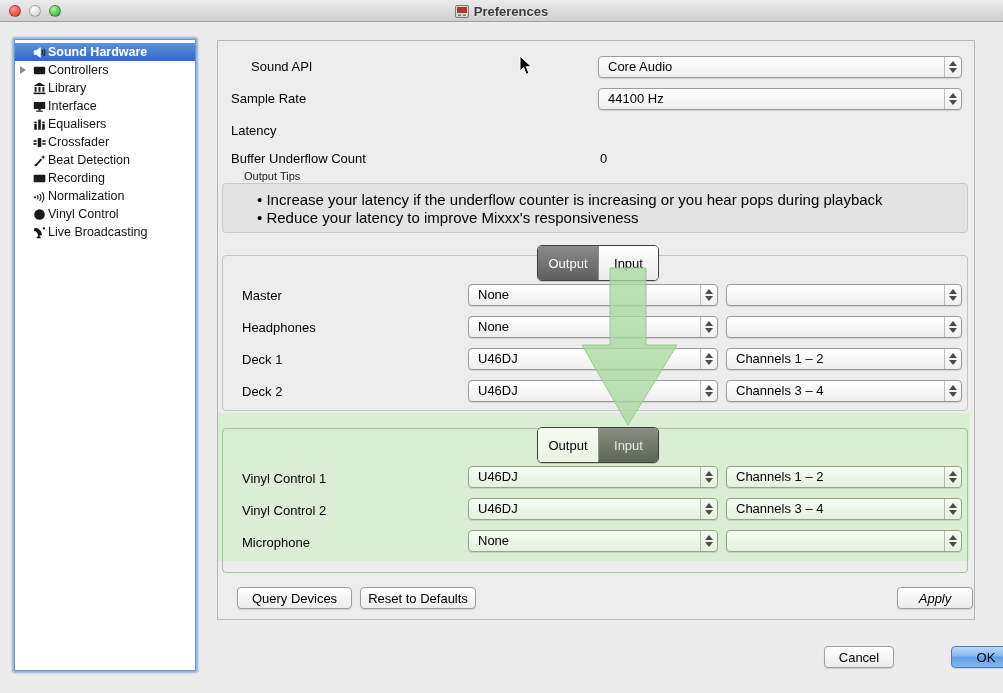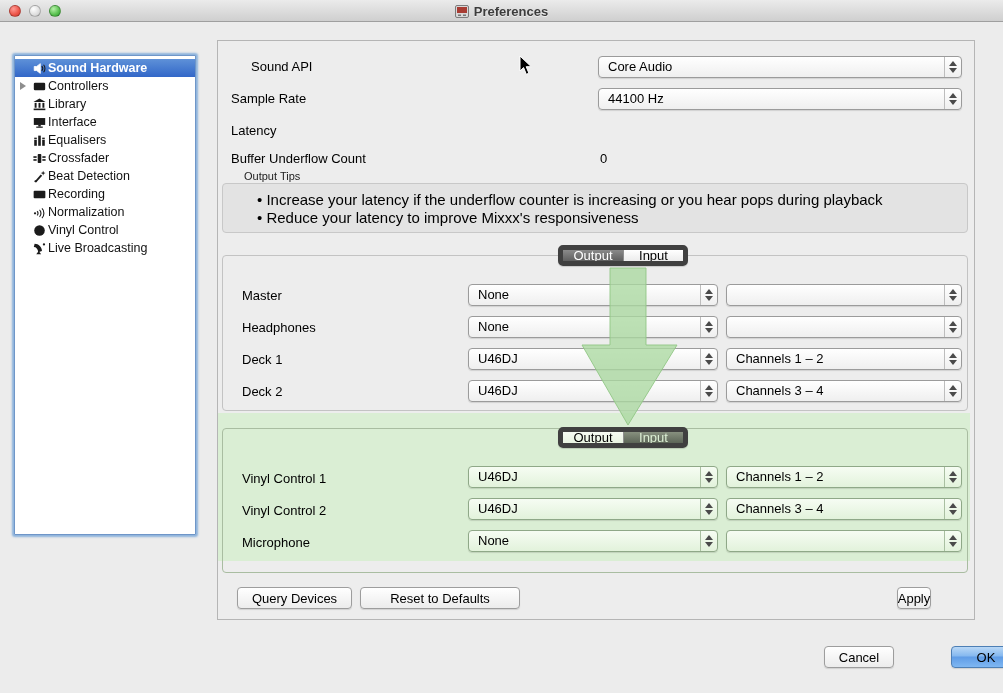--- a/index.html
+++ b/index.html
@@ -13,21 +13,21 @@
     background:linear-gradient(#ebebeb,#cfcfcf); border-bottom:1px solid #9f9f9f; }
   .traffic { position:absolute; top:5px; width:12px; height:12px; border-radius:50%; border:1px solid rgba(0,0,0,.25); }
   .tl-red { left:9px;  background:radial-gradient(circle at 35% 30%, #ff9a93, #ec5448 60%, #d13a30); }
   .tl-yellow { left:29px; background:radial-gradient(circle at 35% 30%, #ffffff, #dcdcdc 65%, #bdbdbd); }
   .tl-green { left:49px; background:radial-gradient(circle at 35% 30%, #b6f0a8, #58c04e 60%, #2f9a33); }
   .title-wrap { position:absolute; left:0; top:0; width:100%; height:22px; display:flex; align-items:center; justify-content:center; gap:5px; }
   .title-text { font-size:13px; font-weight:700; color:#3c3c3c; text-shadow:0 1px 0 rgba(255,255,255,.6); }
   .title-icon { width:14px; height:13px; }
 
   
-  .sidebar { position:absolute; left:14px; top:55px; width:182px; height:480px; background:#ffffff;
+  .sidebar { position:absolute; left:14px; top:39px; width:182px; height:632px; background:#ffffff;
     border:1px solid #6f96c8; box-shadow:0 0 2px 2px rgba(110,160,215,.75); border-radius:1px; padding-top:3px; }
   .side-item { position:relative; height:18px; display:flex; align-items:center; font-size:12.5px; color:#111; }
   .side-item .disc { width:16px; display:flex; justify-content:center; }
   .disc-tri { width:0; height:0; border-left:6px solid #8e8e8e; border-top:4px solid transparent; border-bottom:4px solid transparent; }
   .side-item .sicon { width:17px; display:flex; justify-content:center; align-items:center; }
   .side-item .sicon svg { width:13px; height:13px; }
   .side-item.selected { background:linear-gradient(#5e91d8,#3267c8); color:#fff; font-weight:700; }
   .side-item.selected svg * { fill:#fff; stroke:#fff; }
   .sicon svg * { fill:#1b1b1b; }
   .sicon svg .st { fill:none; stroke:#1b1b1b; }
@@ -50,22 +50,22 @@
 
   
   .tips-label { position:absolute; left:244px; top:170px; font-size:11px; color:#222; }
   .tips-box { position:absolute; left:222px; top:183px; width:746px; height:50px; background:#e3e3e3; border:1px solid #c8c8c8; border-radius:4px; }
   .tip-line { position:absolute; left:257px; font-size:15px; color:#000; }
 
   
   .gbox { position:absolute; border:1px solid #c3c3c3; border-radius:4px; background:transparent; }
 
   
-  .tabset { position:absolute; display:flex; height:21px; border:5px solid #404040; border-radius:5px; overflow:hidden;
-    box-shadow:0 1px 1px rgba(0,0,0,.15);margin-left:21px; }
+  .tabset { position:absolute; display:flex; height:36px; border:1px solid #404040; border-radius:5px; overflow:hidden;
+    box-shadow:0 1px 1px rgba(0,0,0,.15); }
   .tab { width:60px; display:flex; align-items:center; justify-content:center; font-size:13px; }
   .tab.light { background:linear-gradient(#ffffff,#ececec); color:#000; }
   .tab.dark  { background:linear-gradient(#8a8a8a,#5f5f5f); color:#fff; }
   .tabset .tab + .tab { border-left:1px solid #8f8f8f; }
   .tab.glight { background:linear-gradient(#f6fbf2,#e9f4e2); color:#000; }
   .tab.gdark  { background:linear-gradient(#87907f,#5c6557); color:#dcefd4; }
 
   
   .green-zone { position:absolute; left:218px; top:413px; width:752px; height:148px; background:#daeed4; }
   .green-box { position:absolute; left:222px; top:428px; width:746px; height:145px; border:1px solid #a9bda1; border-radius:4px; }
@@ -385,22 +385,22 @@
   </div>
   <div class="dd green" style="left:726px; top:530px; width:236px;">
     <span class="dd-text"></span>
     <span class="dd-step">
         <i class="tri-up"></i>
         <i class="tri-dn"></i>
       </span>
   </div>
 
   <div class="btn" style="left:237px; top:587px; width:115px;">Query Devices</div>
-  <div class="btn" style="left:360px; top:587px; width:160px;">Reset to Defaults</div>
-  <div class="btn" style="left:897px; top:587px; width:34px;">Apply</div>
+  <div class="btn" style="left:360px; top:587px; width:116px;">Reset to Defaults</div>
+  <div class="btn" style="left:897px; top:587px; width:76px;font-style:italic;">Apply</div>
 
   <div class="btn" style="left:824px; top:646px; width:70px;">Cancel</div>
   <div class="btn ok" style="left:907px; top:646px; width:70px;">OK</div>
 
   <svg class="overlay" viewBox="0 0 1003 693">
     <polygon points="610,268 646,268 646,345 677,345 628,425 582,345 610,345" fill="rgba(171,217,160,0.78)" stroke="rgba(145,198,133,0.9)" stroke-width="1"></polygon>
   </svg>
 
   <svg class="overlay" style="left:519px; top:55px; width:14px; height:21px;" viewBox="0 0 14 21">
     <path d="M1 1 L1 16 L4.6 12.6 L7.3 19.3 L9.9 18.2 L7.2 11.7 L12.3 11.7 Z" fill="#000" stroke="#fff" stroke-width="1"></path>

